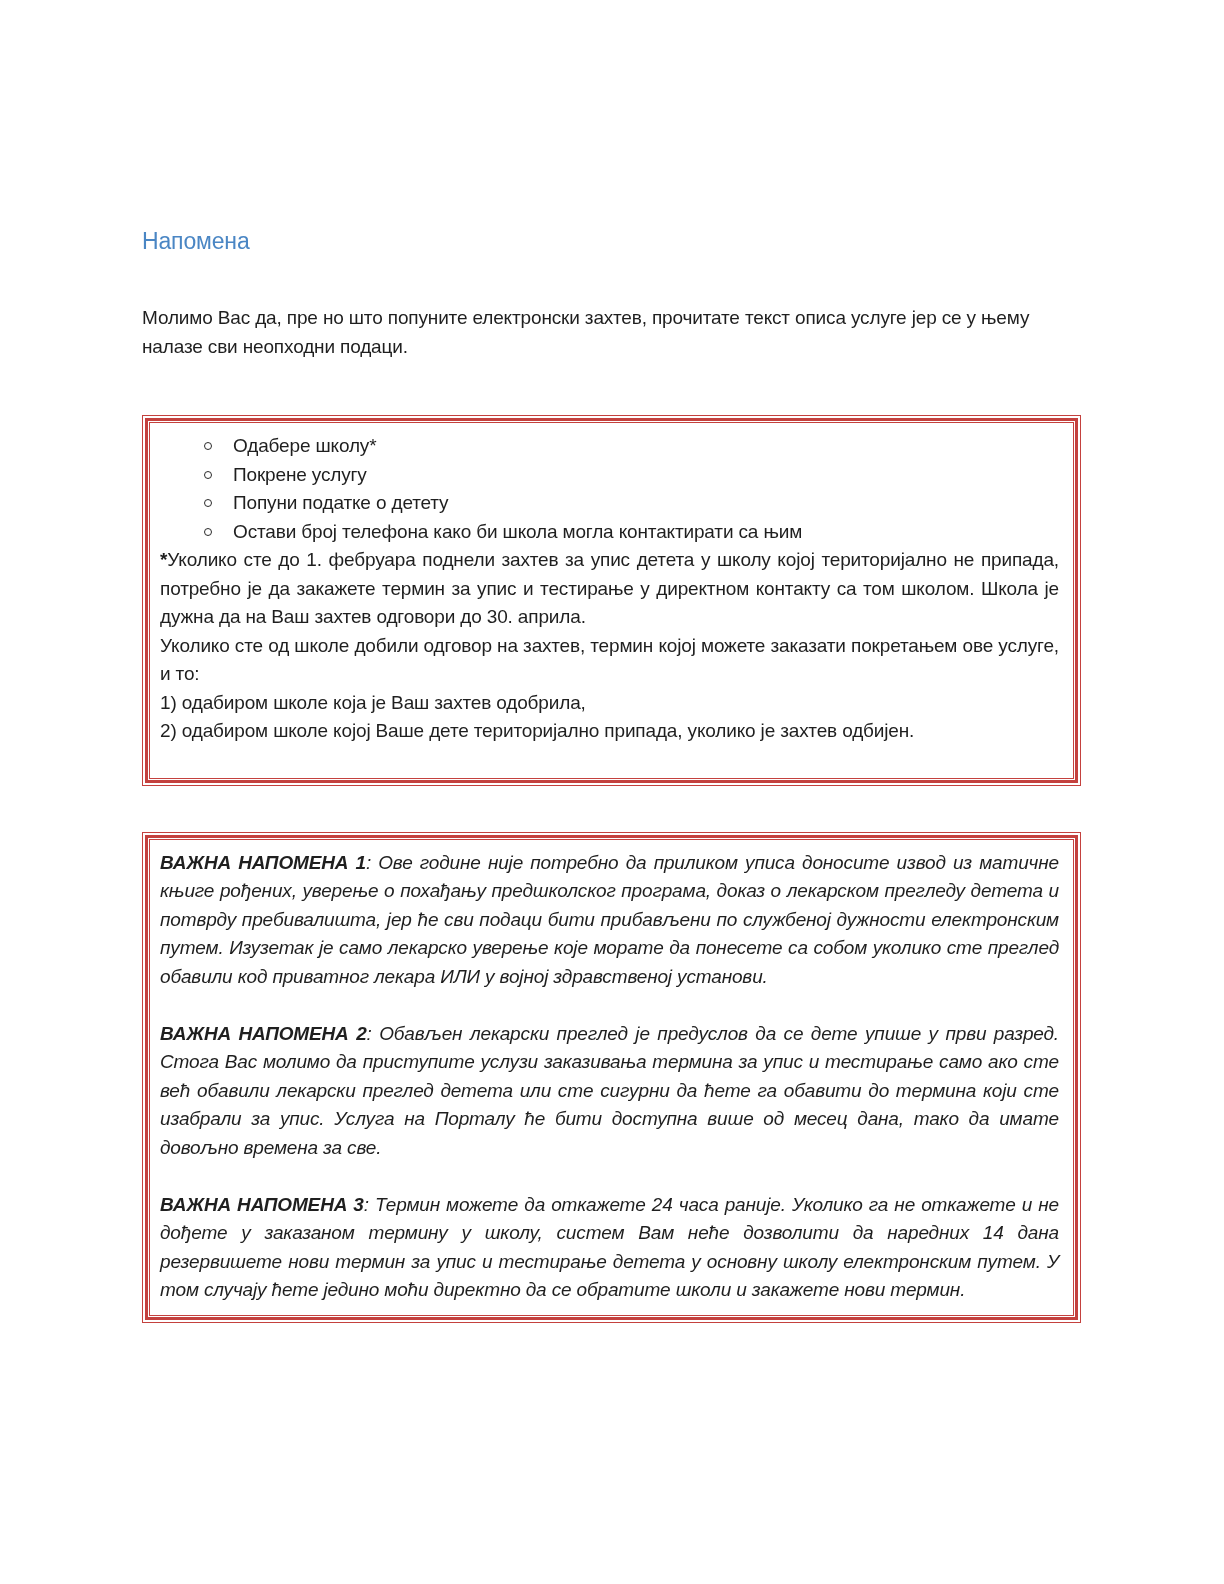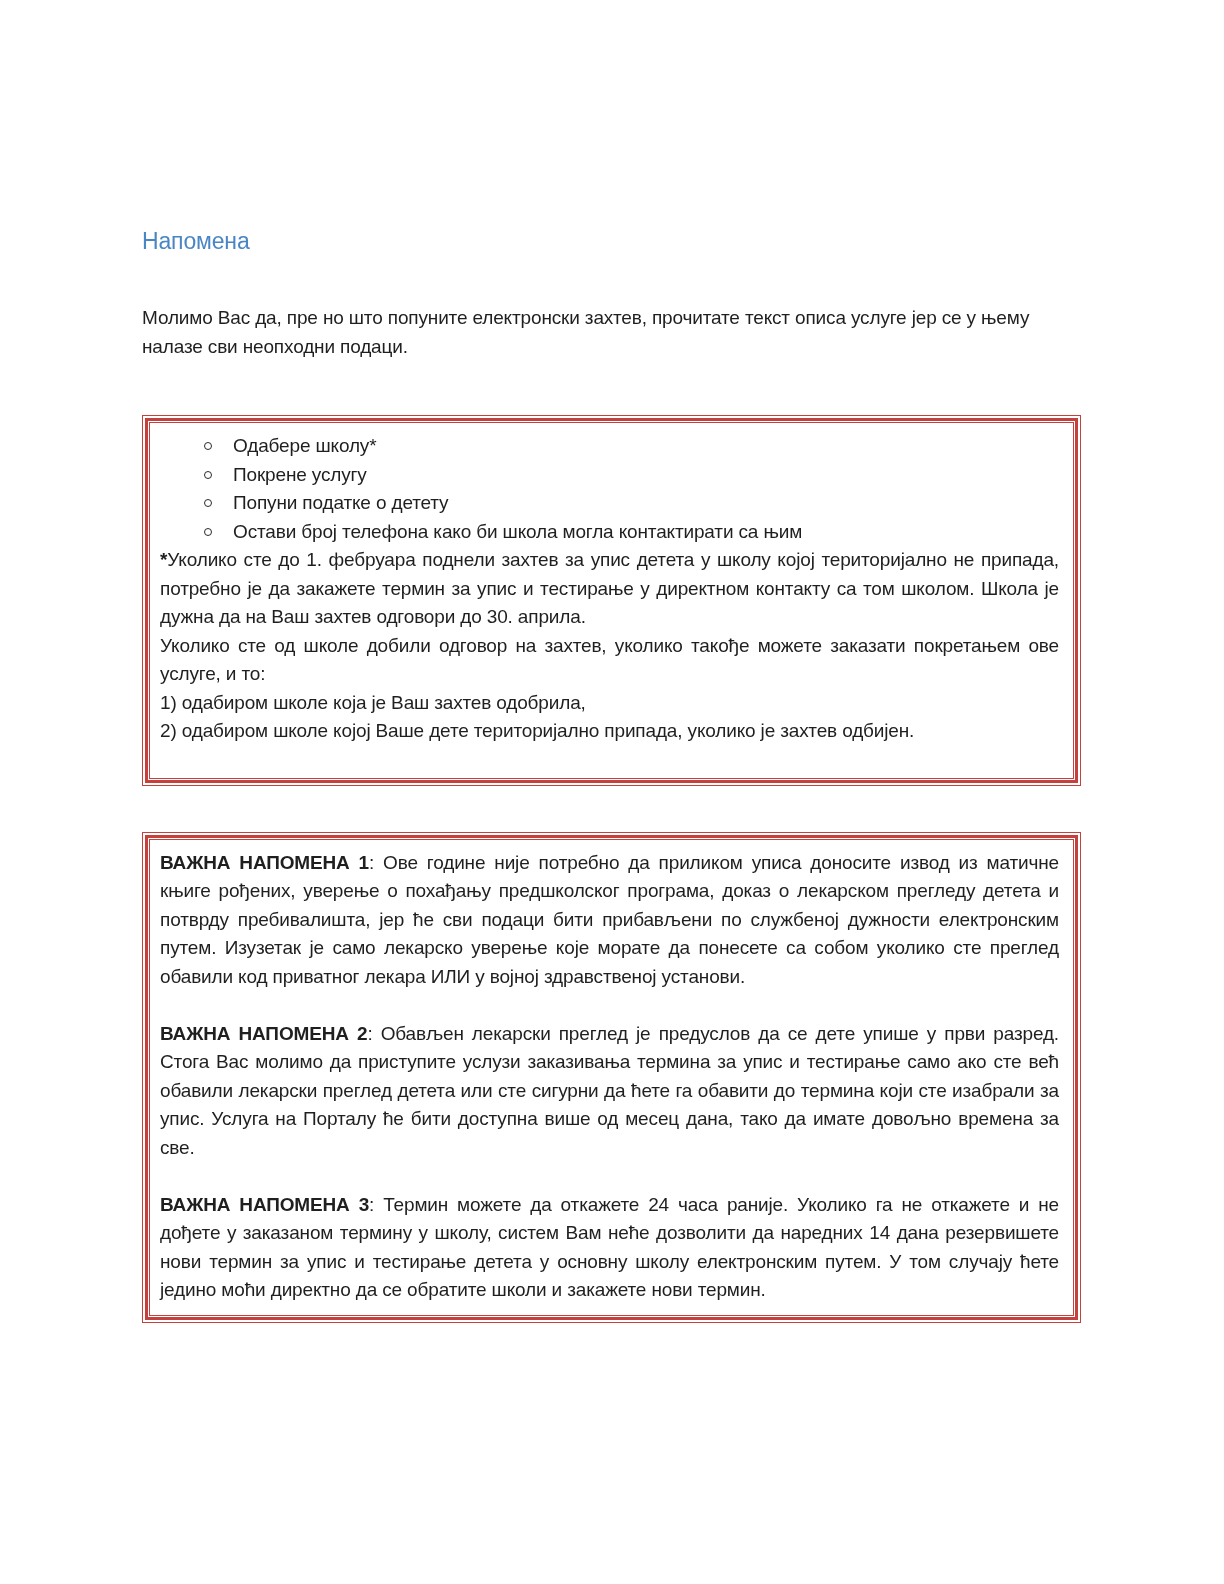--- a/index.html
+++ b/index.html
@@ -57,21 +57,21 @@
   ul.req-list li .ring{
     position:absolute;
     left:44px;
     top:10px;
     width:8px;
     height:8px;
     border:1.4px solid #2b2b2b;
     border-radius:50%;
     display:inline-block;
   }
-  .note-para{ text-align:justify; }
+  .note-para{ text-align:justify;font-style:italic; }
   .note-para + .note-para{ margin-top:28.5px; }
   b.lbl{ font-weight:700; }
 </style>
 </head>
 <body>
 
 <div class="page">
 
   <h1 class="doc-heading">Напомена</h1>
 
@@ -80,21 +80,21 @@
   <div class="redbox">
     <div class="redbox-mid">
       <div class="redbox-inner req">
         <ul class="req-list">
           <li><span class="ring"></span><span>Одабере школу*</span></li>
           <li><span class="ring"></span><span>Покрене услугу</span></li>
           <li><span class="ring"></span><span>Попуни податке о детету</span></li>
           <li><span class="ring"></span><span>Остави број телефона како би школа могла контактирати са њим</span></li>
         </ul>
         <p class="just"><b class="lbl">*</b><span>Уколико сте до 1. фебруара поднели захтев за упис детета у школу којој територијално не припада, потребно је да закажете термин за упис и тестирање у директном контакту са том школом.  Школа је дужна да на Ваш захтев одговори до 30. априла.</span></p>
-        <p class="just">Уколико сте од школе добили одговор на захтев, уколико такође можете заказати покретањем ове услуге, и то:</p>
+        <p class="just">Уколико сте од школе добили одговор на захтев, термин којој можете заказати покретањем ове услуге, и то:</p>
         <p>1) одабиром школе која је Ваш захтев одобрила,</p>
         <p>2) одабиром школе којој Ваше дете територијално припада, уколико је захтев одбијен.</p>
       </div>
     </div>
   </div>
 
   <div class="redbox" style="margin-top:46px;">
     <div class="redbox-mid">
       <div class="redbox-inner">
         <p class="note-para"><b class="lbl">ВАЖНА НАПОМЕНА 1</b><span>: Ове године није потребно да приликом уписа доносите извод из матичне књиге рођених, уверење о похађању предшколског програма, доказ о лекарском прегледу детета и потврду пребивалишта, јер ће сви подаци бити прибављени по службеној дужности електронским путем. Изузетак је само лекарско уверење које морате да понесете са собом уколико сте преглед обавили код приватног лекара ИЛИ у војној здравственој установи.</span></p>

